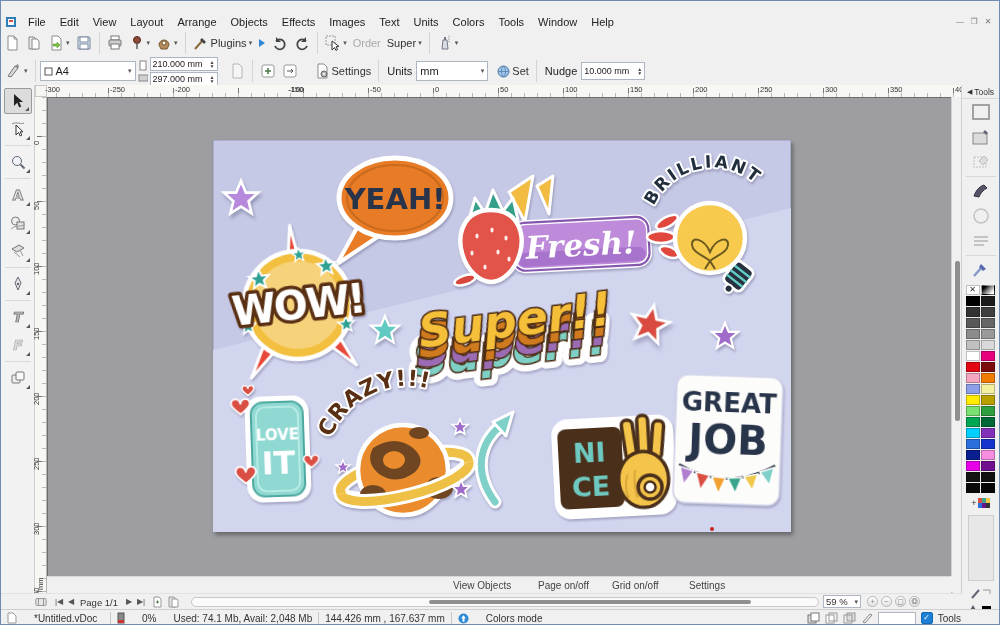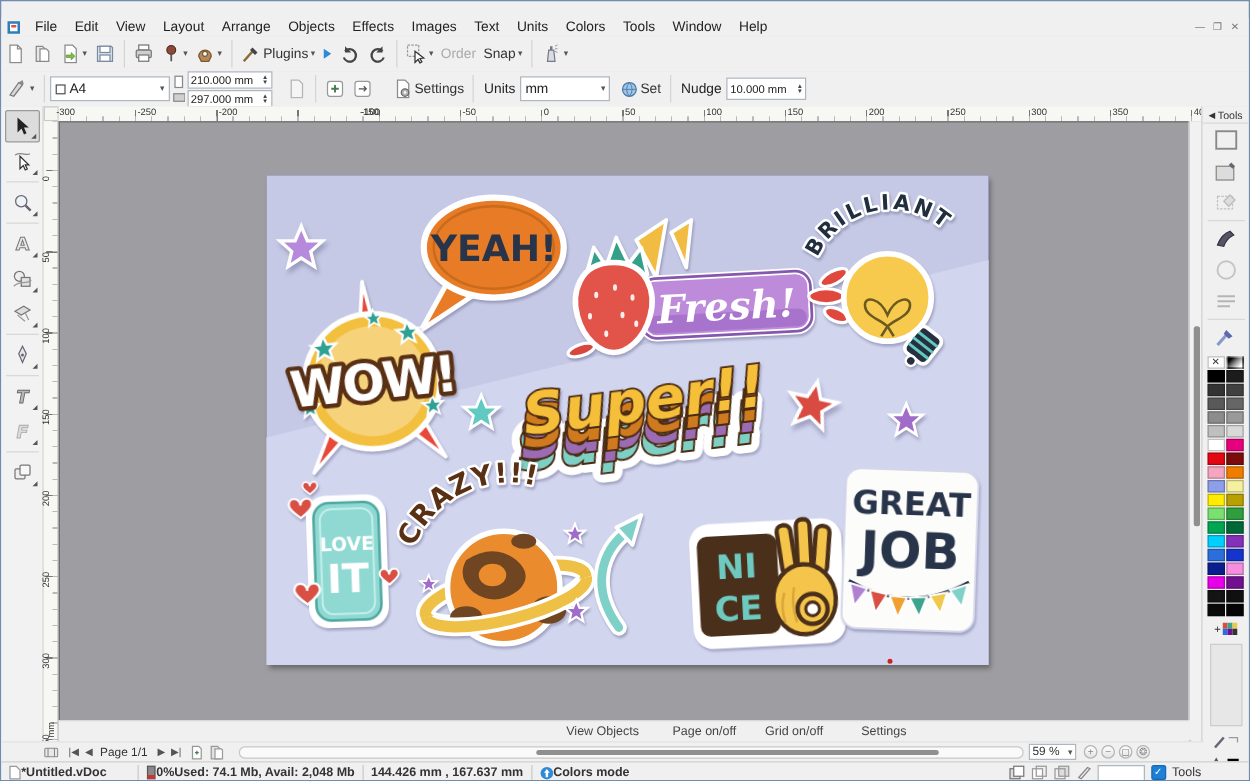--- a/index.html
+++ b/index.html
@@ -64,21 +64,21 @@
   
   .viewbar{position:absolute;left:46px;top:575px;width:904px;height:17px;background:#f0f0f0;border-top:1px solid #d8d8d8;box-sizing:border-box;font-size:10px;color:#444;}
   .viewbar span{position:absolute;top:3px;}
   .hscrollrow{position:absolute;left:0;top:592px;width:962px;height:16px;background:#f0f0f0;border-top:1px solid #e2e2e2;box-sizing:border-box;font-size:9.5px;color:#333;}
   .navbtn{position:absolute;top:2px;width:12px;height:12px;text-align:center;font-size:8px;color:#555;line-height:12px;}
   .htrack{position:absolute;left:190px;top:3px;width:628px;height:10px;background:#fafafa;border:1px solid #c8c8c8;box-sizing:border-box;border-radius:5px;}
   .hthumb{position:absolute;left:237px;top:2px;width:322px;height:4px;background:#8f8f8f;border-radius:2px;}
   .zoomcombo{position:absolute;left:822px;top:1px;width:38px;height:13px;background:#fff;border:1px solid #aeb6bf;display:flex;align-items:center;justify-content:space-between;padding:0 2px;box-sizing:border-box;}
   
   .statusbar{position:absolute;left:0;top:608px;width:100%;height:17px;background:#f0f0f0;border-top:1px solid #cfcfcf;display:flex;align-items:center;font-size:10px;color:#333;box-sizing:border-box;}
-  .sseg{display:flex;align-items:center;gap:0;padding:0 6px;height:13px;border-right:1px solid #c9c9c9;font-weight:bold;}
+  .sseg{display:flex;align-items:center;gap:17px;padding:0 6px;height:13px;border-right:1px solid #c9c9c9;}
   .chk{width:10px;height:10px;background:#1e7fd6;border:1px solid #1668b0;border-radius:2px;color:#fff;font-size:8px;line-height:9px;text-align:center;}
   .inputbox{width:36px;height:11px;background:#fff;border:1px solid #aeb6bf;}
 </style>
 </head>
 <body>
 
 <div class="app">
 
 
   <div class="menubar">
@@ -190,21 +190,21 @@
         <svg class="i16" viewBox="0 0 16 16">
           <rect x="1" y="1" width="9" height="9" fill="none" stroke="#999" stroke-dasharray="2 1"></rect>
           <path d="M7,6 L7,15 L9.5,12.5 L11,15.5 L12.5,14.5 L11,11.8 L14,11.5 Z" fill="#fff" stroke="#333"></path>
         </svg>
         <span class="dd">▾</span>
       </div>
     <div class="tbtn dis">
         <span>Order</span>
       </div>
     <div class="tbtn">
-        <span>Snap</span>
+        <span>Super</span>
         <span class="dd">▾</span>
       </div>
     <div class="sep"></div>
     <div class="tbtn">
         <svg class="i16" viewBox="0 0 16 16">
           <path d="M6,5 h4 l1,9 h-6 z" fill="#d8dde4" stroke="#778"></path>
           <rect x="7" y="2" width="2" height="3" fill="#778"></rect>
           <path d="M11,2 l2,-1 M11,4 l2,0 M11,6 l2,1" stroke="#99a" stroke-width=".8"></path>
         </svg>
         <span class="dd">▾</span>

